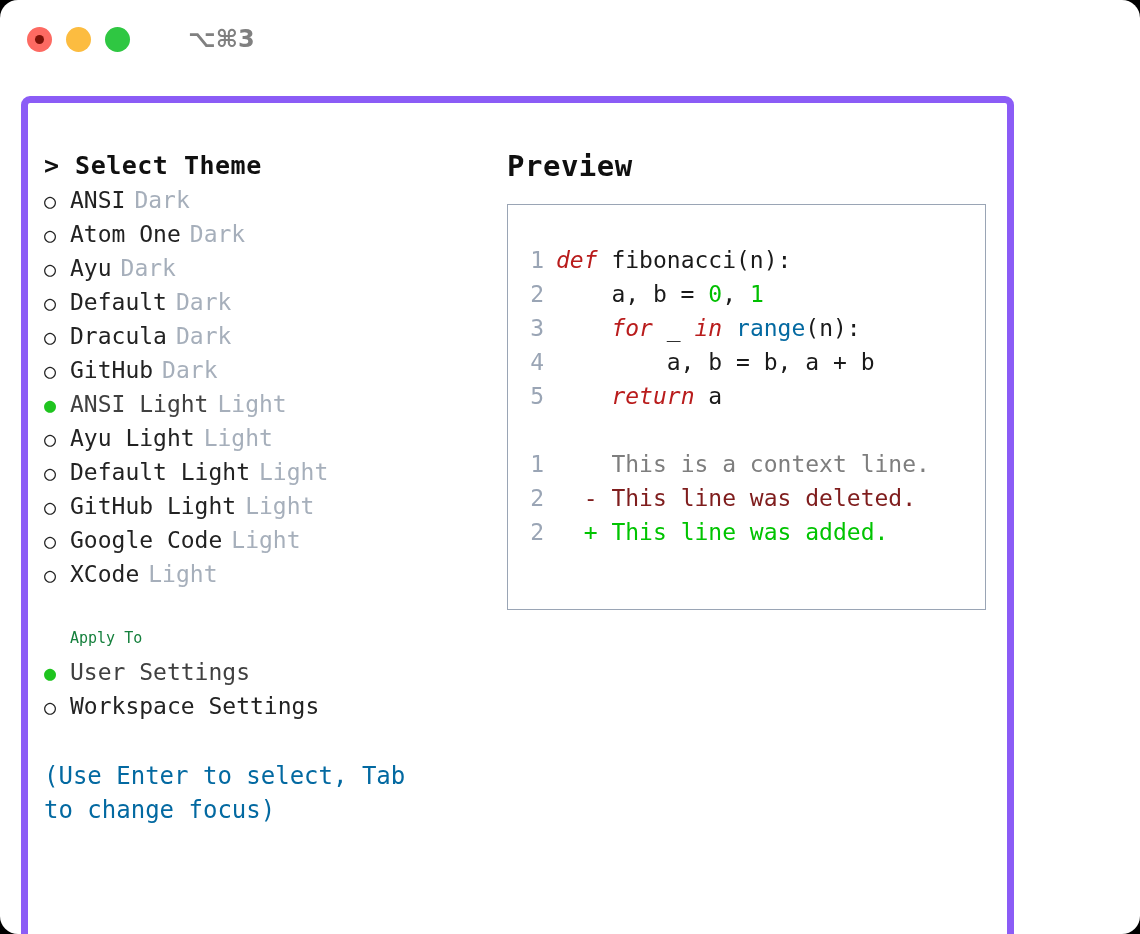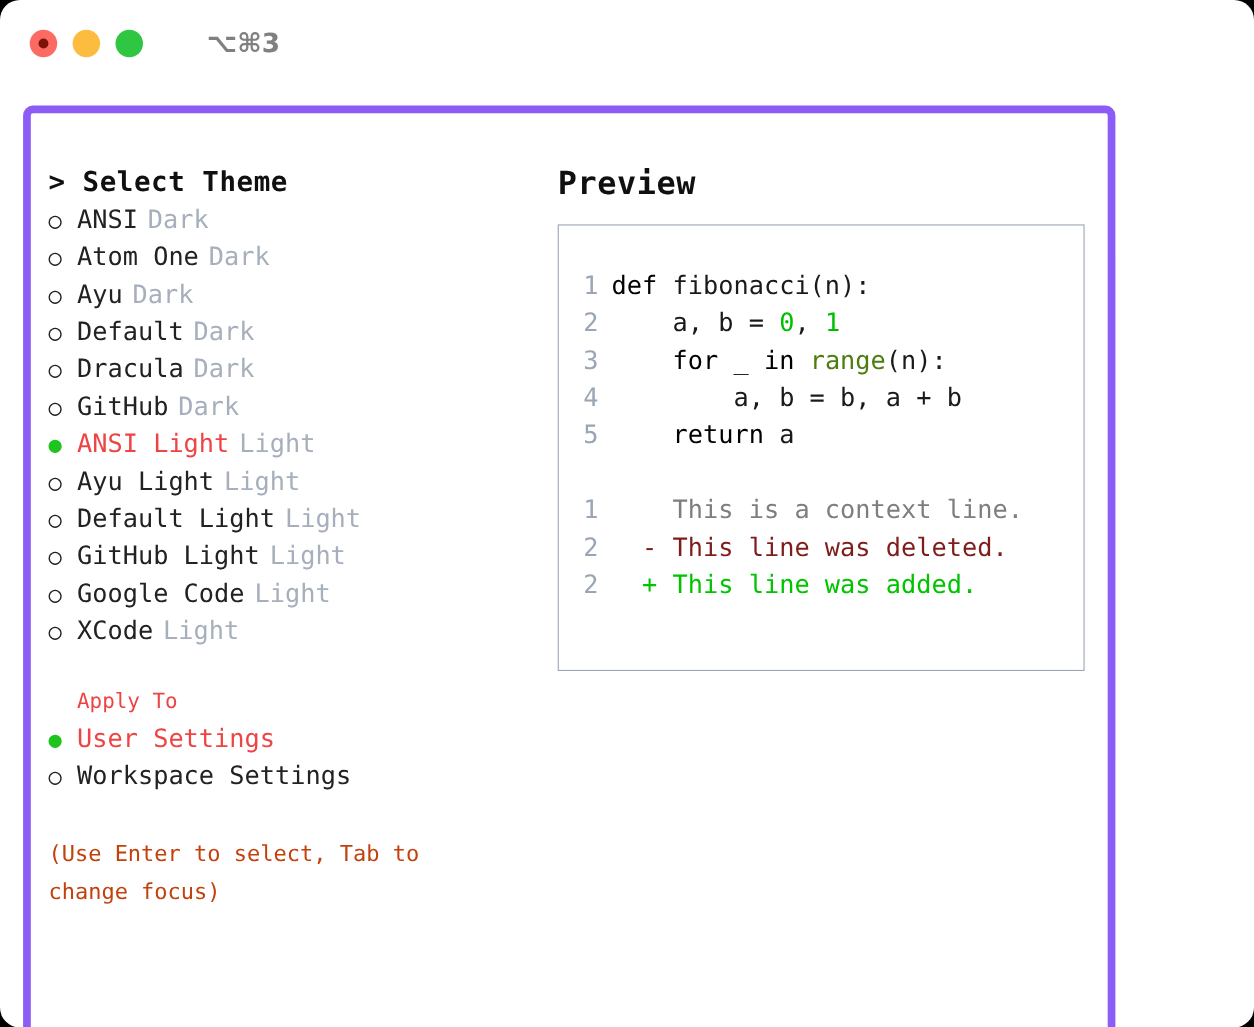--- a/index.html
+++ b/index.html
@@ -117,39 +117,39 @@
   .bullet {
     display: inline-block;
     width: 26px;
     flex: 0 0 26px;
     font-size: 20px;
     color: #222222;
     line-height: 34px;
   }
   .bullet.sel { color: #1fc41f; }
   .opt-label { color: #222222; }
-  .opt-row.selected .opt-label { color: #ef4444; text-align: right; }
+  .opt-row.selected .opt-label { color: #404040; text-align: right; }
   .opt-suffix { color: #a6afbb; padding-left: 9px; }
 
   .subsection {
     margin-top: 30px;
   }
   .apply-title {
-    font-size: 19px;
-    color: #ef4444;
+    font-size: 15px;
+    color: #15803d;
     line-height: 34px;
     padding-left: 26px;
     white-space: pre;
   }
 
   .hint {
     margin-top: 36px;
-    font-size: 20px;
-    line-height: 34px;
-    color: #c2410c;
+    font-size: 24px;
+    line-height: 34px;
+    color: #0369a1;
     width: 400px;
     white-space: pre-wrap;
   }
 
   
   .right-col {
     position: absolute;
     left: 479px;
     top: 46px;
     width: 490px;
@@ -181,22 +181,22 @@
     white-space: pre;
   }
   .ln {
     flex: 0 0 36px;
     text-align: right;
     color: #9aa5b5;
     padding-right: 12px;
   }
   .code-text { color: #1a1a1a; white-space: pre; }
 
-  .tok-kw  { color: #000000; }
-  .tok-fn  { color: #4d7c0f; }
+  .tok-kw  { color: #b91c1c; font-style: italic; }
+  .tok-fn  { color: #0369a1; }
   .tok-num { color: #00bf00; }
   .tok-pl  { color: #1a1a1a; margin-top: 48px; }
 
   .spacer-line { height: 34px; }
 
   .diff-ctx  { color: #7e7e7e; text-align: right; }
   .diff-del  { color: #7f1d1d; }
   .diff-add  { color: #00c400; }
 </style>
 </head>

